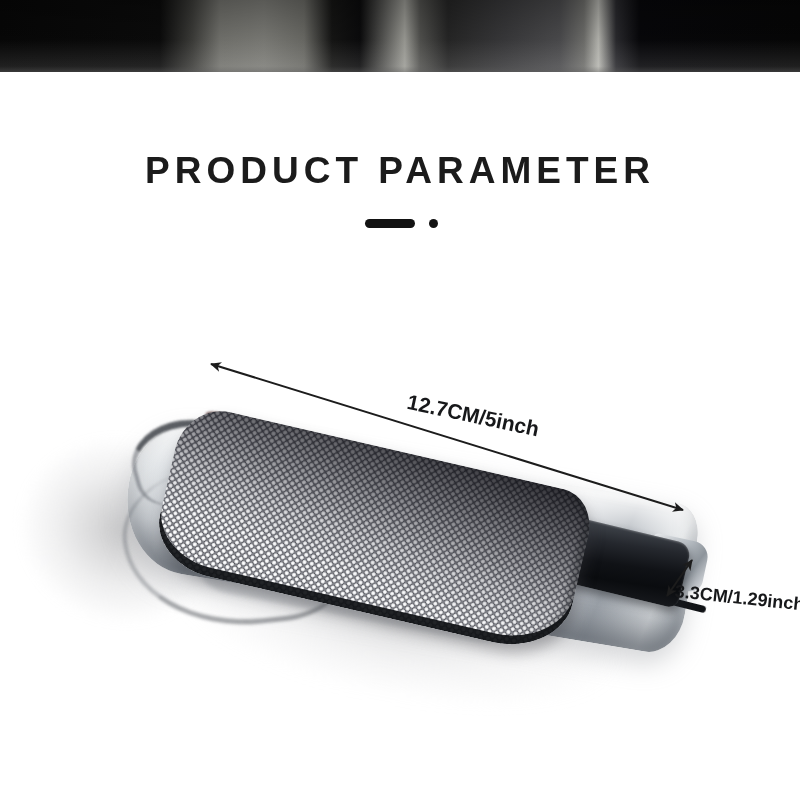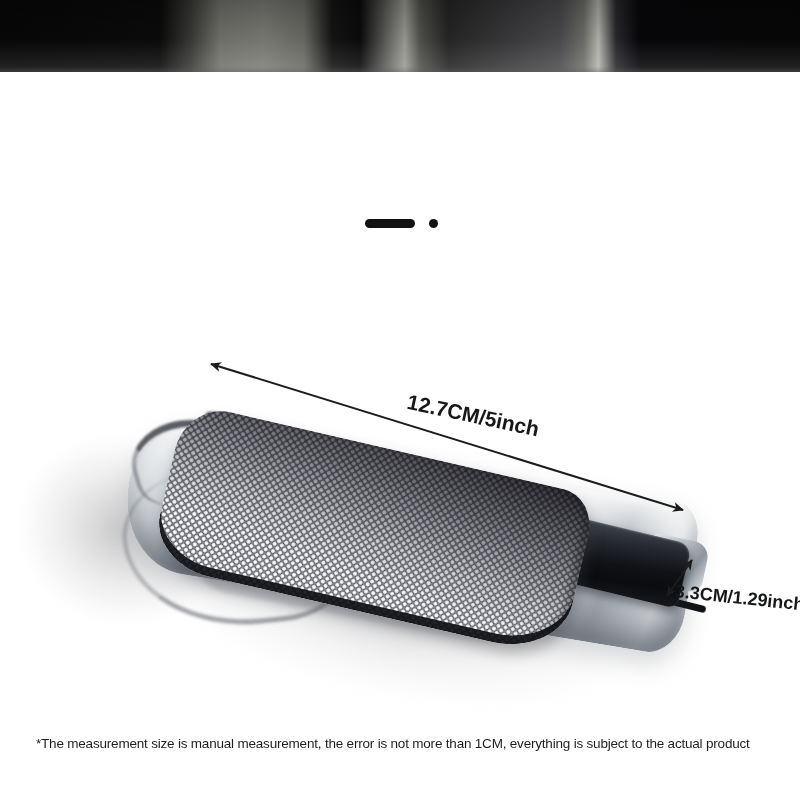--- a/index.html
+++ b/index.html
@@ -103,20 +103,21 @@
   .footer{position:absolute;left:36px;top:736px;width:760px;margin:0;
     font-size:13.5px;letter-spacing:-0.2px;color:#1f1f1f;white-space:nowrap;}
 </style>
 </head>
 <body>
 
 <div class="stage">
 
   <div class="header-photo"></div>
 
+  <h1 class="title">PRODUCT PARAMETER</h1>
 
   <div class="divider">
     <span class="dash"></span>
     <span class="dot"></span>
   </div>
 
   <div class="scene">
     <div class="sh1"></div>
     <div class="sh2"></div>
     <div class="chrome-body"></div>
@@ -136,15 +137,14 @@
         <path d="M0,0 L11,5 L0,10 L3,5 Z" fill="#1c1c1c"></path>
       </marker>
     </defs>
     <line x1="211" y1="364" x2="683" y2="510" stroke="#1c1c1c" stroke-width="2" marker-start="url(#ah)" marker-end="url(#ah)"></line>
     <line x1="667" y1="596" x2="692" y2="560" stroke="#1c1c1c" stroke-width="2" marker-start="url(#ah)" marker-end="url(#ah)"></line>
   </svg>
 
   <div class="dim dim1">12.7CM/5inch</div>
   <div class="dim dim2">3.3CM/1.29inch</div>
 
-  <p class="footer">*The measurement size is manual measurement, the error is not more than 1CM, everything is subject to the actual product</p>
 
 </div>
 
 </body></html>

